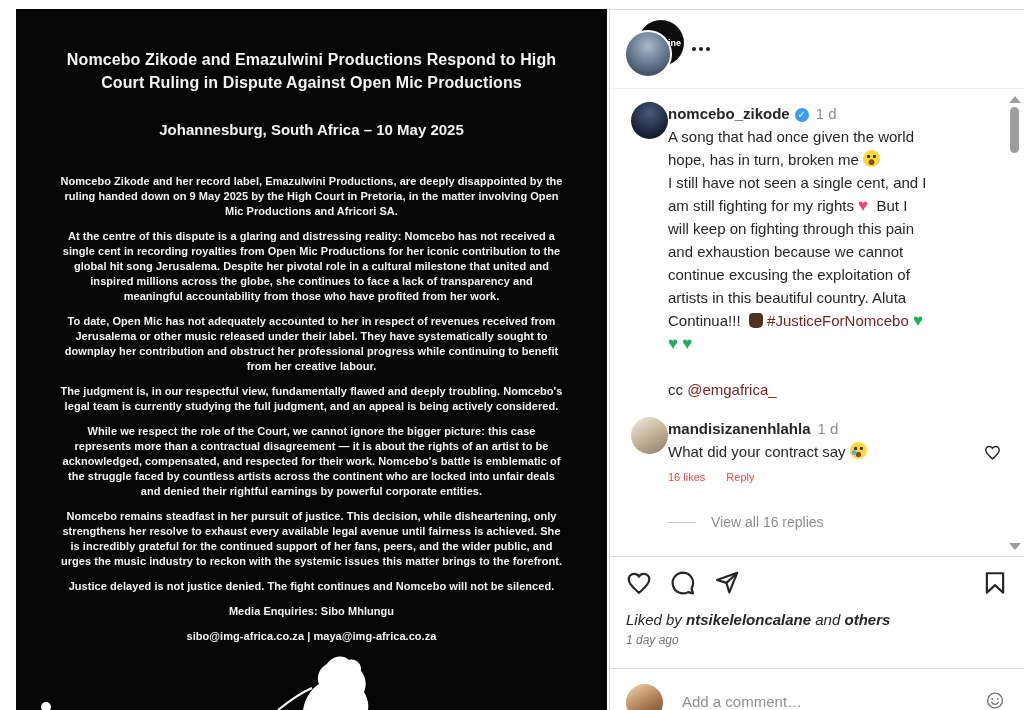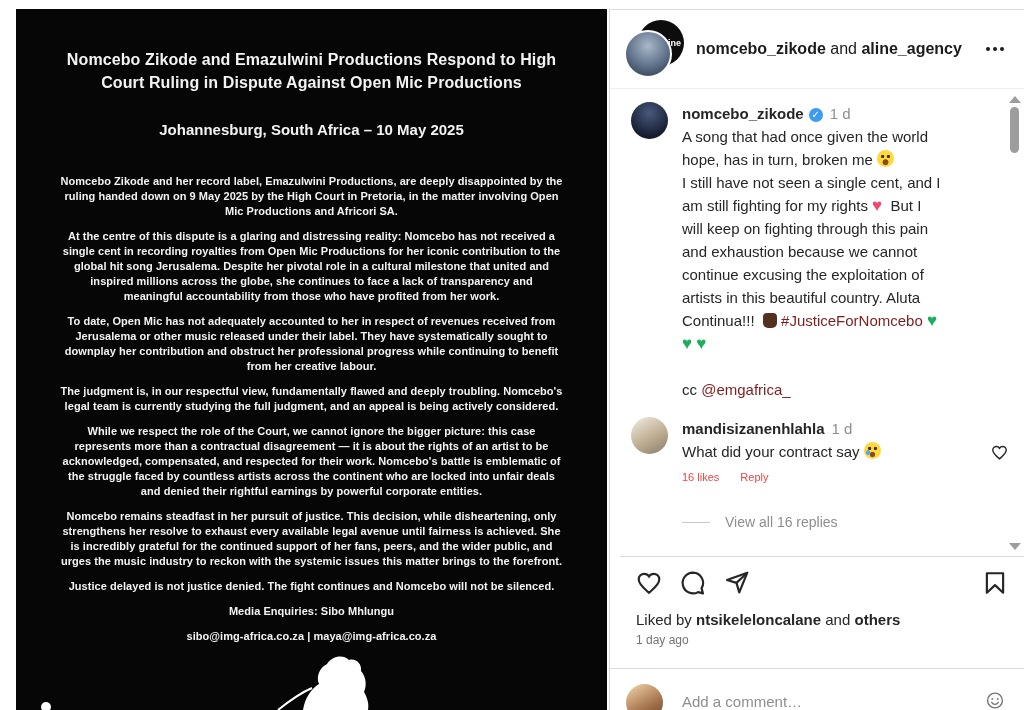--- a/index.html
+++ b/index.html
@@ -33,21 +33,21 @@
 
   .bold { font-weight:bold; }
 
   
   .comments { position:absolute; top:80px; left:0; width:398px; height:466px; padding:12px 0 0 21px; overflow:hidden; }
   .comment-row { display:flex; align-items:flex-start; margin-bottom:16px; }
   .avatar { width:37px; height:37px; border-radius:50%; flex:none; cursor:pointer; }
   .av-caption { background:radial-gradient(circle at 50% 30%, #48597c, #161d31 72%); }
   .av-commenter { background:linear-gradient(150deg,#e9e2d6 10%,#bfae92 55%,#8e8170 95%); }
   .av-self { background:linear-gradient(150deg,#e8c79c 10%,#a4724c 60%,#6d4a33 95%); }
-  .comment-body { margin-left:14px; width:314px; font-size:15px; line-height:23px; color:#262626; }
+  .comment-body { width:314px; font-size:15px; line-height:23px; color:#262626; }
   .time { color:#8e8e8e; margin-left:7px; }
   .comment-text { white-space:pre-wrap; word-wrap:break-word; }
   .link { color:#7f1d1d; cursor:pointer; }
   .verified { display:inline-block; width:14px; height:14px; border-radius:50%; background:#3b9cf0;
     color:#fff; font-size:10px; line-height:14px; text-align:center; font-weight:bold; margin-left:5px; vertical-align:1px; }
   .verified::before { content:"\2713"; }
   .comment-meta { font-size:11px; color:#ef4444; margin-top:3px; }
   .comment-meta span { margin-right:18px; cursor:pointer; }
   .view-replies { display:flex; align-items:center; gap:15px; color:#8e8e8e; font-size:14px; margin-top:22px; cursor:pointer; }
   .vr-line { width:28px; height:1px; background:#c7c7c7; }
@@ -75,21 +75,21 @@
 
   
   .scrollbar { position:absolute; top:80px; right:2px; width:14px; height:466px; }
   .sb-up { position:absolute; top:6px; left:1px; width:0; height:0;
     border-left:6px solid transparent; border-right:6px solid transparent; border-bottom:7px solid #9d9d9d; }
   .sb-down { position:absolute; bottom:6px; left:1px; width:0; height:0;
     border-left:6px solid transparent; border-right:6px solid transparent; border-top:7px solid #9d9d9d; }
   .sb-thumb { position:absolute; top:17px; left:2px; width:9px; height:46px; border-radius:5px; background:#9d9d9d; }
 
   
-  .footer { position:absolute; top:546px; left:10px; right:0; height:112px; border-top:1px solid #dbdbdb; padding:13px 16px 0; }
+  .footer { position:absolute; top:546px; left:0; right:0; height:112px; border-top:1px solid #dbdbdb; padding:13px 16px 0;font-style:italic; }
   .actions { display:flex; align-items:center; gap:18px; }
   .actions svg { cursor:pointer; display:block; }
   .bookmark { margin-left:auto; }
   .liked-by { font-size:15px; color:#262626; margin-top:15px; }
   .liked-by .bold { cursor:pointer; }
   .timestamp { font-size:12px; color:#737373; margin-top:5px; }
 
   .add-comment { position:absolute; top:658px; left:0; right:0; bottom:0; border-top:1px solid #dbdbdb;
     display:flex; align-items:flex-start; gap:19px; padding:15px 16px 0; }
   .placeholder { color:#8e8e8e; font-size:15px; padding-top:9px; flex:1; cursor:text; }
@@ -122,23 +122,20 @@
   </div>
 
   <div class="panel">
 
     <div class="ig-header">
       <div class="av-pair">
         <span class="av-back">
             <span>ine</span>
           </span>
         <span class="av-front"></span>
-      </div>
-      <div class="header-title">
-        <span class="bold">nomcebo_zikode</span><span> and </span><span class="bold">aline_agency</span>
       </div>
       <div class="more-btn">
         <span class="dot"></span>
         <span class="dot"></span>
         <span class="dot"></span>
       </div>
     </div>
 
     <div class="comments">
 

